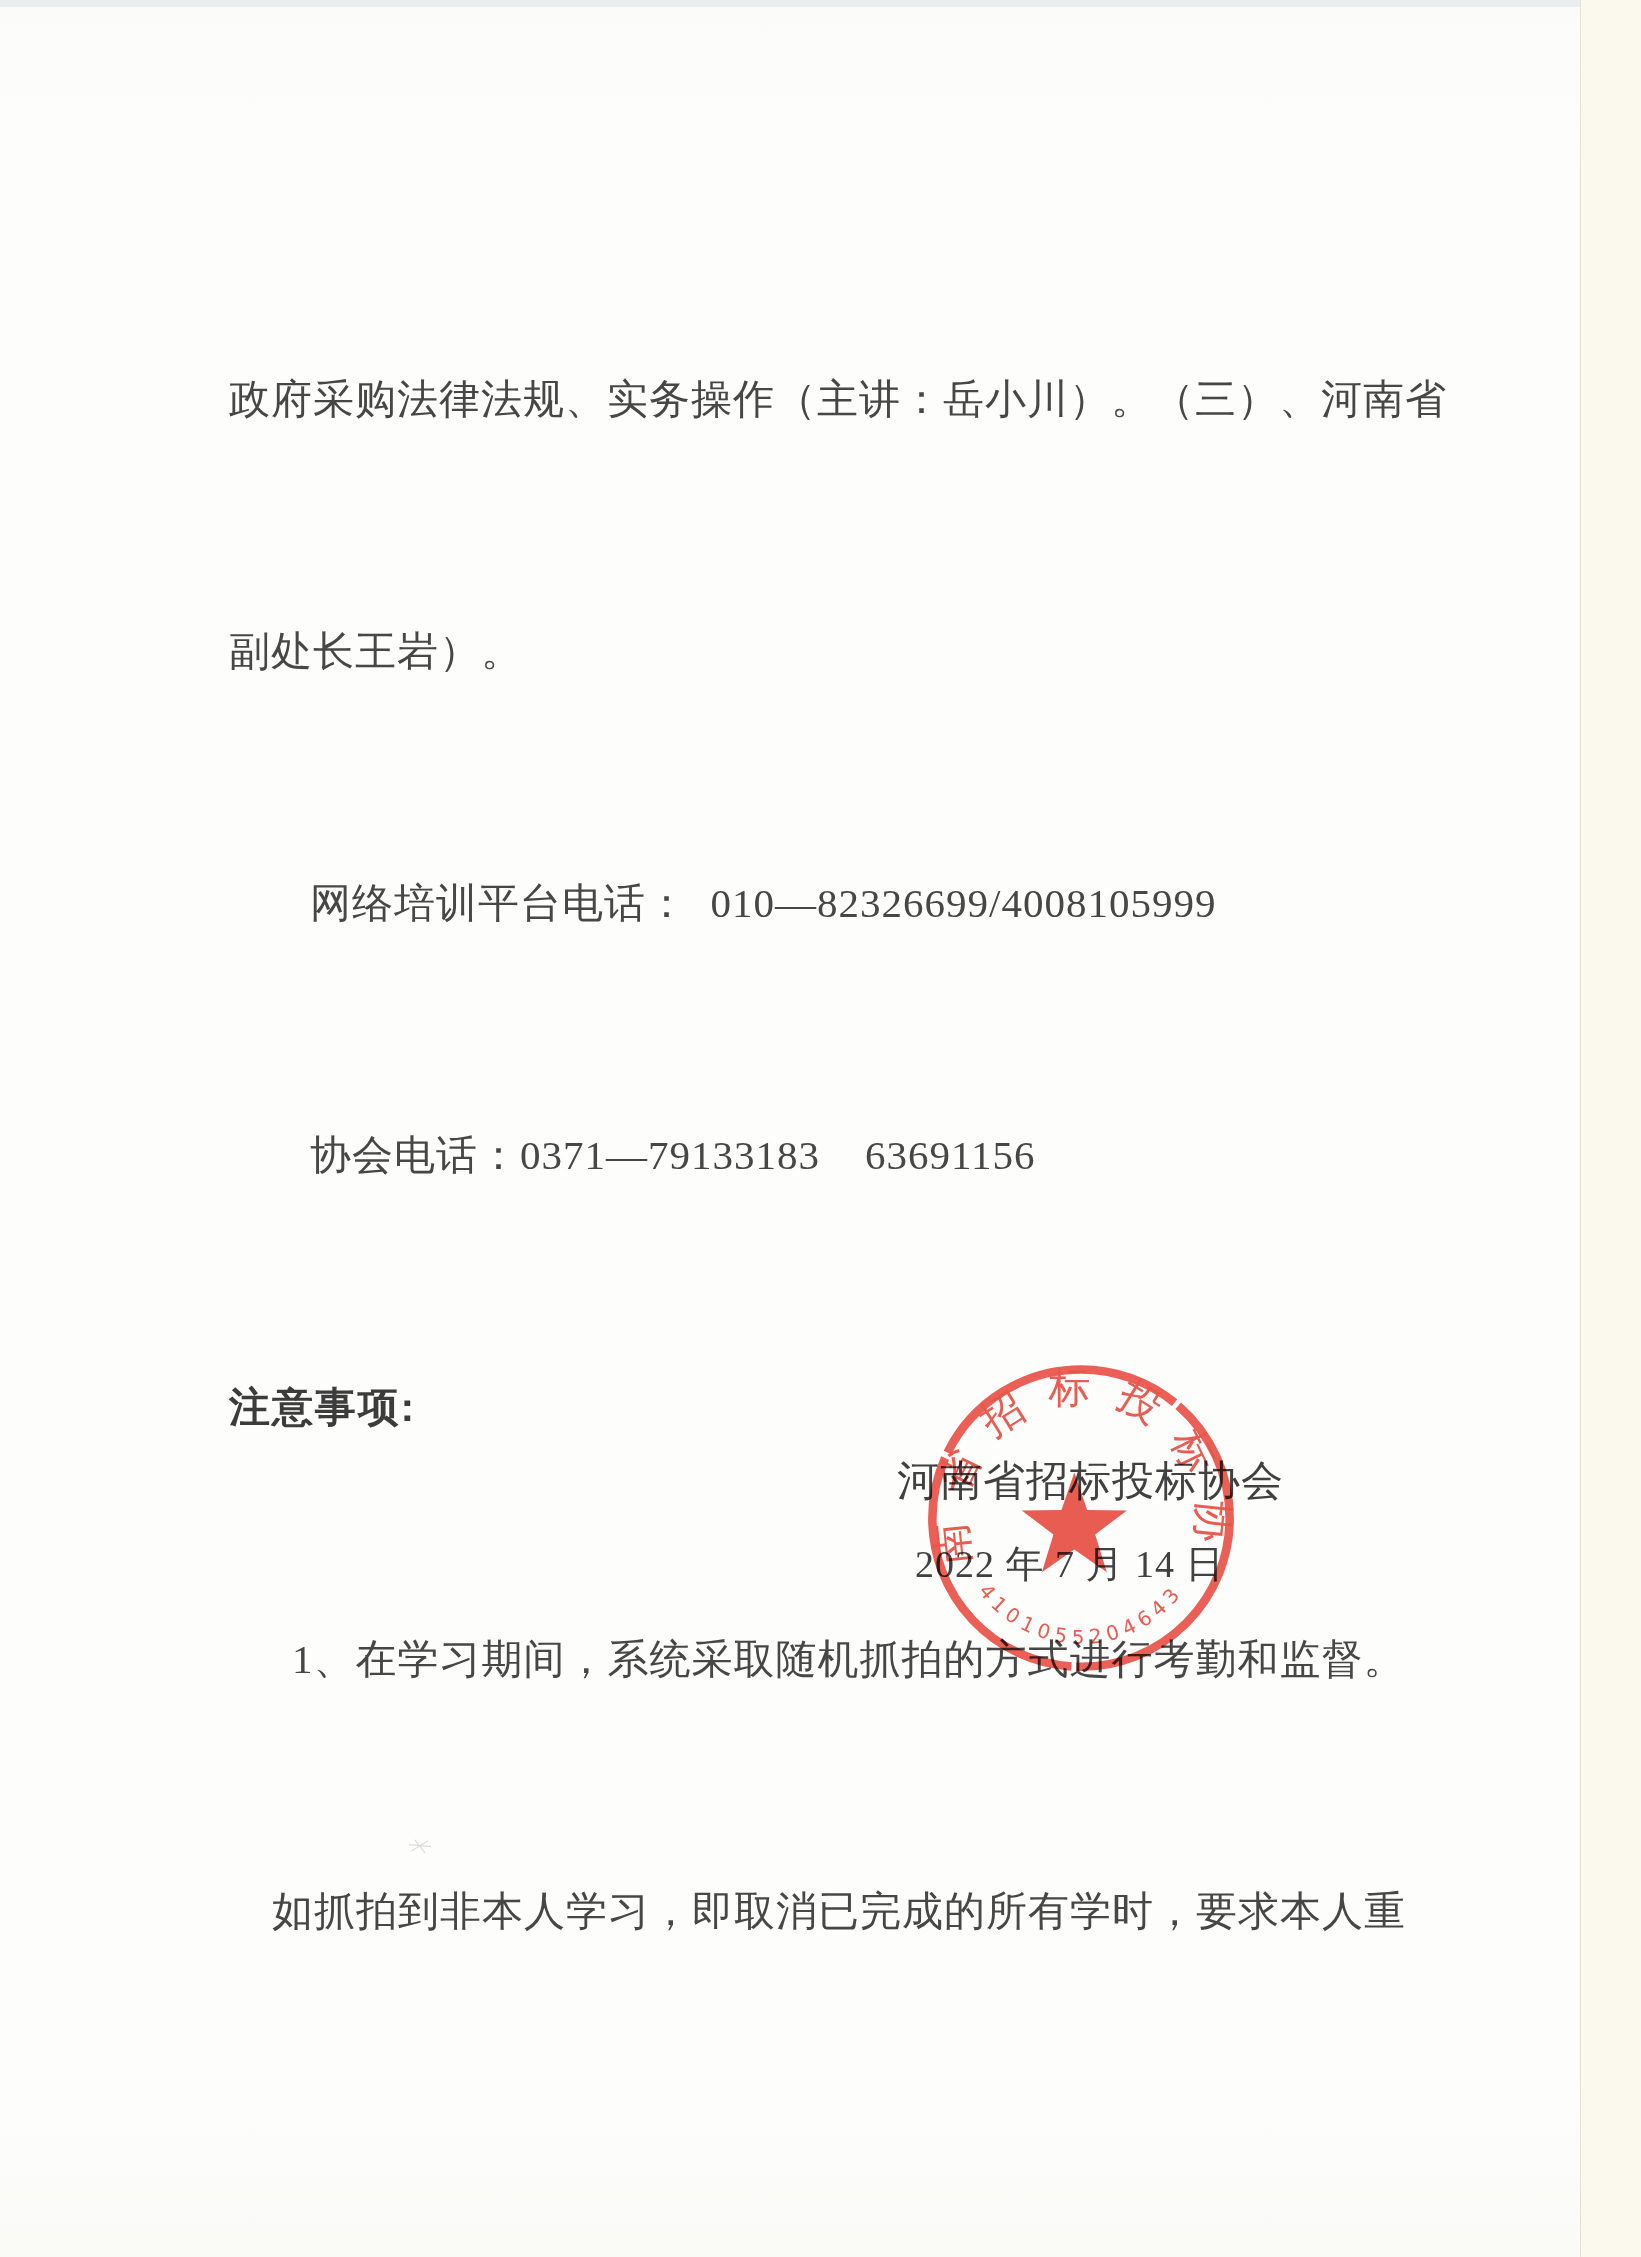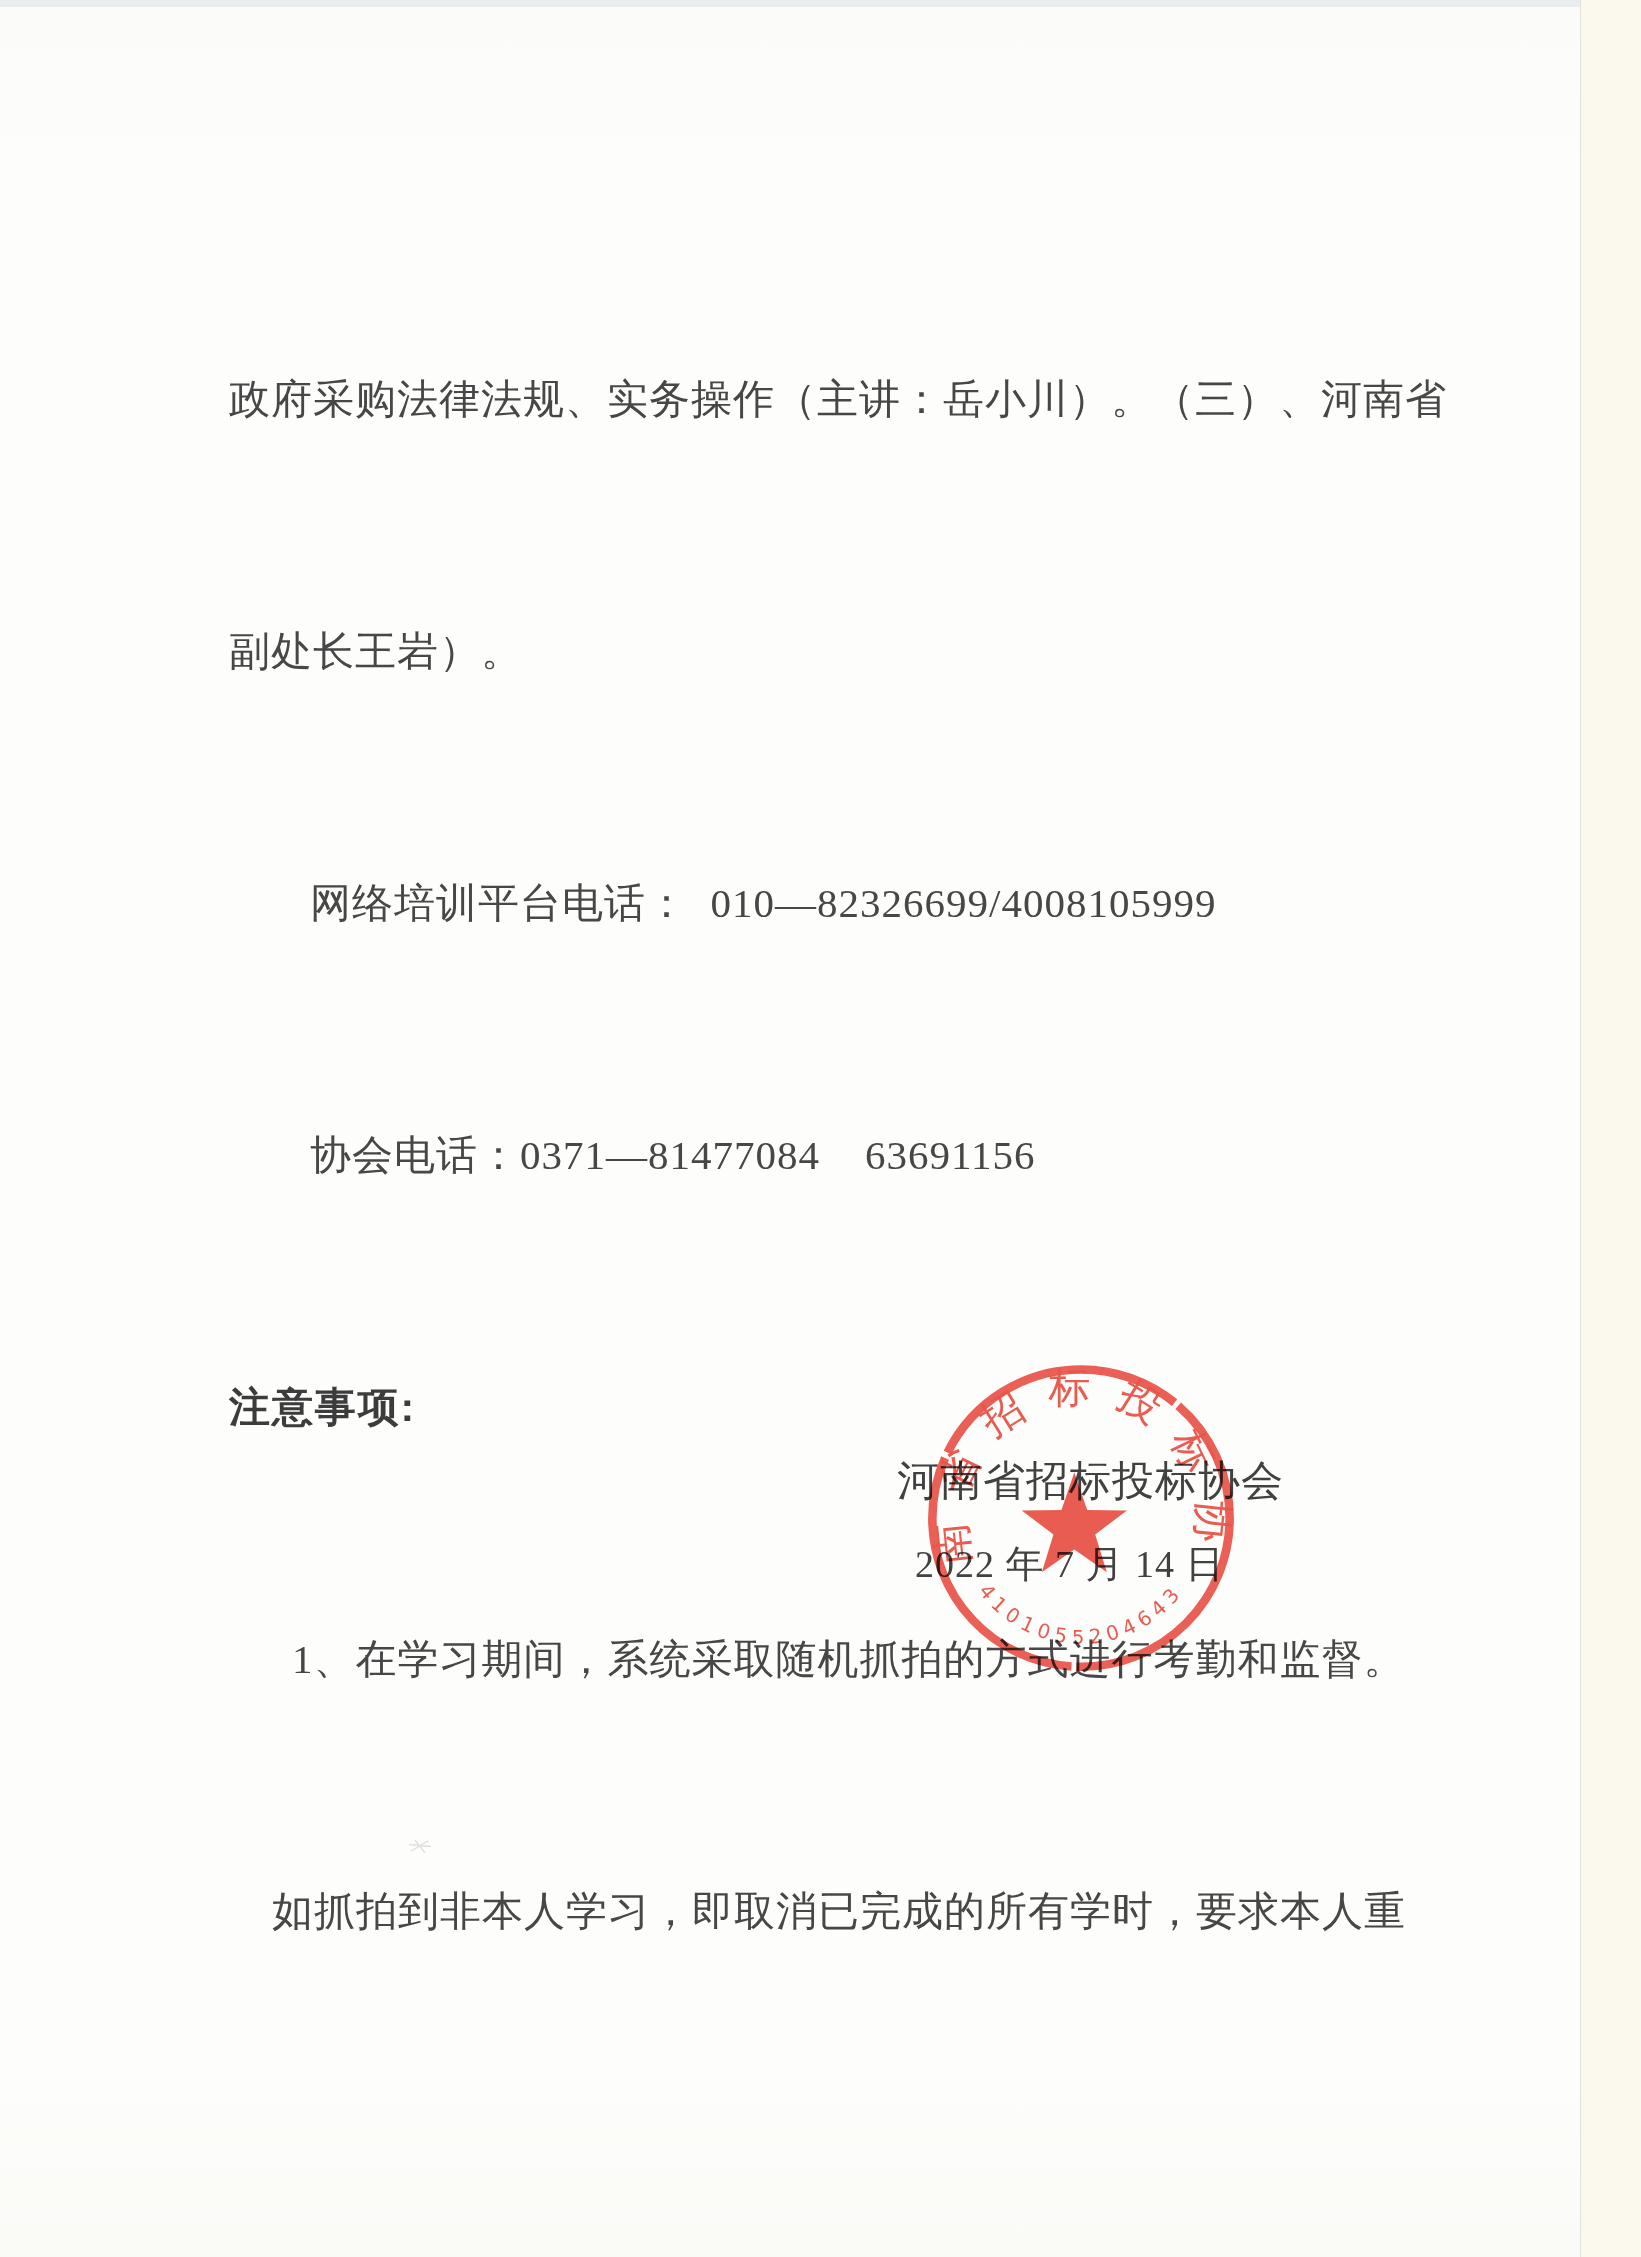--- a/index.html
+++ b/index.html
@@ -45,21 +45,21 @@
 <div class="page">
 
   <div class="scan-top-band"></div>
   <div class="scan-right-strip"></div>
   <div class="scan-seam"></div>
 
   <div class="text-block">
     <div class="line">政府采购法律法规、实务操作（主讲：岳小川）。（三）、河南省</div>
     <div class="line">副处长王岩）。</div>
     <div class="line indent-phone">网络培训平台电话：  010—82326699/4008105999</div>
-    <div class="line indent-phone">协会电话：0371—81477084    63691156</div>
+    <div class="line indent-phone">协会电话：0371—79133183    63691156</div>
     <div class="line notes-heading">注意事项:</div>
     <div class="line indent-item-first">1、在学习期间，系统采取随机抓拍的方式进行考勤和监督。</div>
     <div class="line indent-item-cont">如抓拍到非本人学习，即取消已完成的所有学时，要求本人重</div>
     
     
     
   </div>
 
   <div class="sig-org">河南省招标投标协会</div>
   <div class="sig-date">2022 年 7 月 14 日</div>

